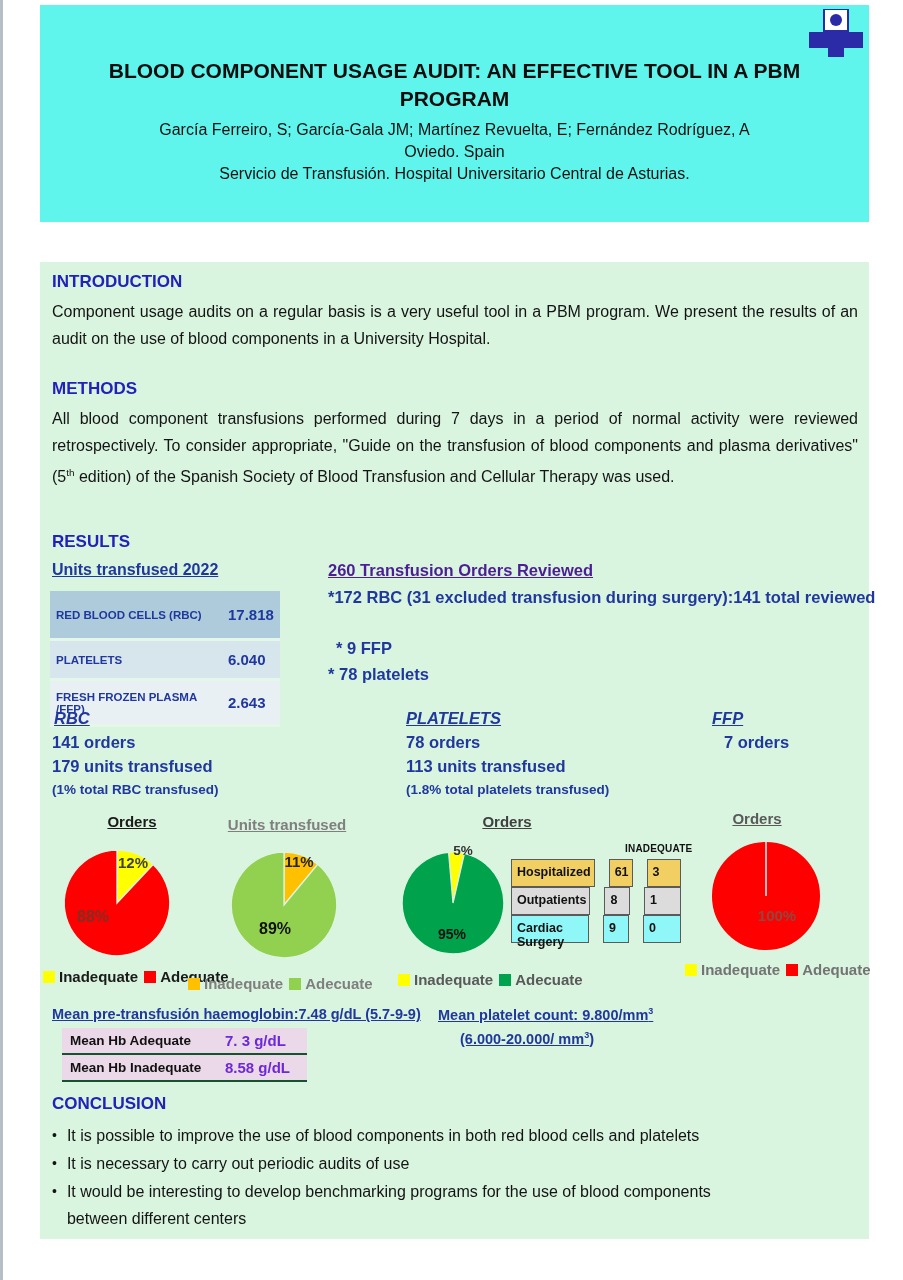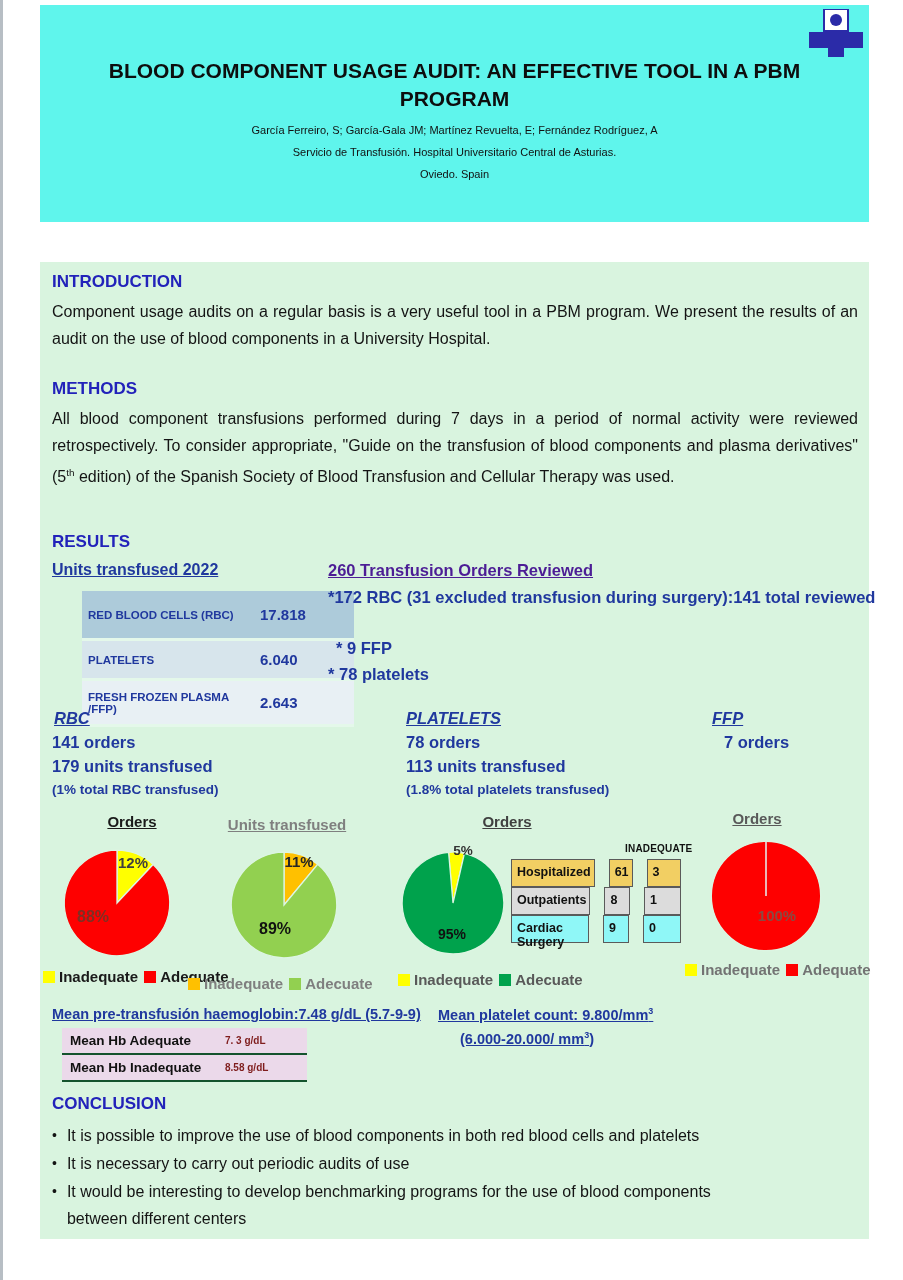--- a/index.html
+++ b/index.html
@@ -11,31 +11,31 @@
 
   
   .header{left:40px;top:5px;width:829px;height:217px;background:#5FF5EC;}
   .logo{position:absolute;right:6px;top:4px;display:flex;gap:4px;align-items:flex-start;}
   .logo-text{width:96px;color:#2B2BA8;text-align:center;}
   .lg1{font-size:10.5px;font-weight:bold;letter-spacing:.2px;margin-top:6px;}
   .lg2{font-size:5.8px;font-weight:bold;margin-top:2px;}
   .lg3{font-size:6.4px;font-weight:bold;background:#2B2BA8;color:#ffffff;padding:1.5px 2px;margin-top:2px;}
   .lg4{font-size:5.2px;font-weight:bold;margin-top:3px;}
   .title{margin-top:52px;text-align:center;font-size:21px;font-weight:bold;color:#0d0d0d;line-height:28px;}
-  .authors{margin-top:6px;text-align:center;font-size:11px;color:#111;line-height:22px;}
+  .authors{margin-top:6px;text-align:center;font-size:16px;color:#111;line-height:22px;}
 
   
   .content{left:40px;top:262px;width:829px;height:977px;background:#D9F4DF;}
   .h-blue{font-size:17px;font-weight:bold;color:#2222BA;}
   .para{width:806px;font-size:16px;line-height:27px;color:#141414;text-align:justify;}
   .navy{color:#20389E;font-weight:bold;}
   .u{text-decoration:underline;}
 
   
-  .utable{width:272px;margin-left:32px;}
+  .utable{width:230px;}
   .utrow{display:flex;align-items:center;border-bottom:3px solid #E4F8EA;}
   .utrow .lbl{width:172px;font-size:11.5px;font-weight:bold;color:#20389E;padding:0 0 0 6px;}
   .utrow .val{font-size:15px;font-weight:bold;color:#20389E;}
   .utr1{height:47px;} .utr2{height:37px;} .utr3{height:43px;}
 
   .orders-title{font-size:16.5px;font-weight:bold;color:#4c1d95;text-decoration:underline;}
   .ob{font-size:16.5px;font-weight:bold;color:#20389E;line-height:25px;}
   .b1{width:548px;}
 
   .grp-h{font-size:16.5px;font-weight:bold;font-style:italic;text-decoration:underline;color:#20389E;}
@@ -58,21 +58,21 @@
   
   .legend{display:flex;align-items:center;gap:6px;font-size:15px;font-weight:bold;}
   .legend .sq{width:12px;height:12px;display:inline-block;}
   .legend .itm{display:flex;align-items:center;gap:4px;}
 
   
   .mtitle{font-size:14.5px;font-weight:bold;color:#20389E;text-decoration:underline;}
   .hbtable{width:245px;}
   .hbrow{display:flex;align-items:center;background:#EBD9EA;border-bottom:2px solid #14532d;height:25px;}
   .hbrow .lbl{width:155px;font-size:13.5px;font-weight:bold;color:#111;padding-left:8px;}
-  .hbrow .val{font-size:10px;font-weight:bold;color:#7f1d1d;}
+  .hbrow .val{font-size:15px;font-weight:bold;color:#6d28d9;}
 
   
   .cb{display:flex;gap:10px;font-size:16px;color:#141414;line-height:27px;}
   .cb .glyph{font-size:14px;line-height:27px;}
   .cb3{width:720px;}
   sup{font-size:.62em;}
 </style>
 </head>
 <body>
 
@@ -88,22 +88,22 @@
         <circle cx="27" cy="11" r="6" fill="#2B2BA8"></circle>
       </svg>
     </span>
   </div>
   <div class="title">
     <div>BLOOD COMPONENT USAGE AUDIT: AN EFFECTIVE TOOL IN A PBM</div>
     <div>PROGRAM</div>
   </div>
   <div class="authors">
     <div>García Ferreiro, S; García-Gala JM; Martínez Revuelta, E; Fernández Rodríguez, A</div>
+    <div>Oviedo. Spain</div>
     <div>Servicio de Transfusión. Hospital Universitario Central de Asturias.</div>
-    <div>Oviedo. Spain</div>
   </div>
 </div>
 
 <div class="abs content">
 
   <div class="abs h-blue" style="left:12px;top:10px;">INTRODUCTION</div>
   <div class="abs para" style="left:12px;top:36px;">Component usage audits on a regular basis is a very useful tool in a PBM program. We present the results of an audit on the use of blood components in a University Hospital.</div>
 
   <div class="abs h-blue" style="left:12px;top:117px;">METHODS</div>
   <div class="abs para" style="left:12px;top:143px;"><span>All blood component transfusions performed during 7 days in a period of normal activity were reviewed retrospectively. To consider appropriate, "Guide on the transfusion of blood components and plasma derivatives" (5</span><sup>th</sup><span> edition) of the Spanish Society of Blood Transfusion and Cellular Therapy was used.</span></div>

